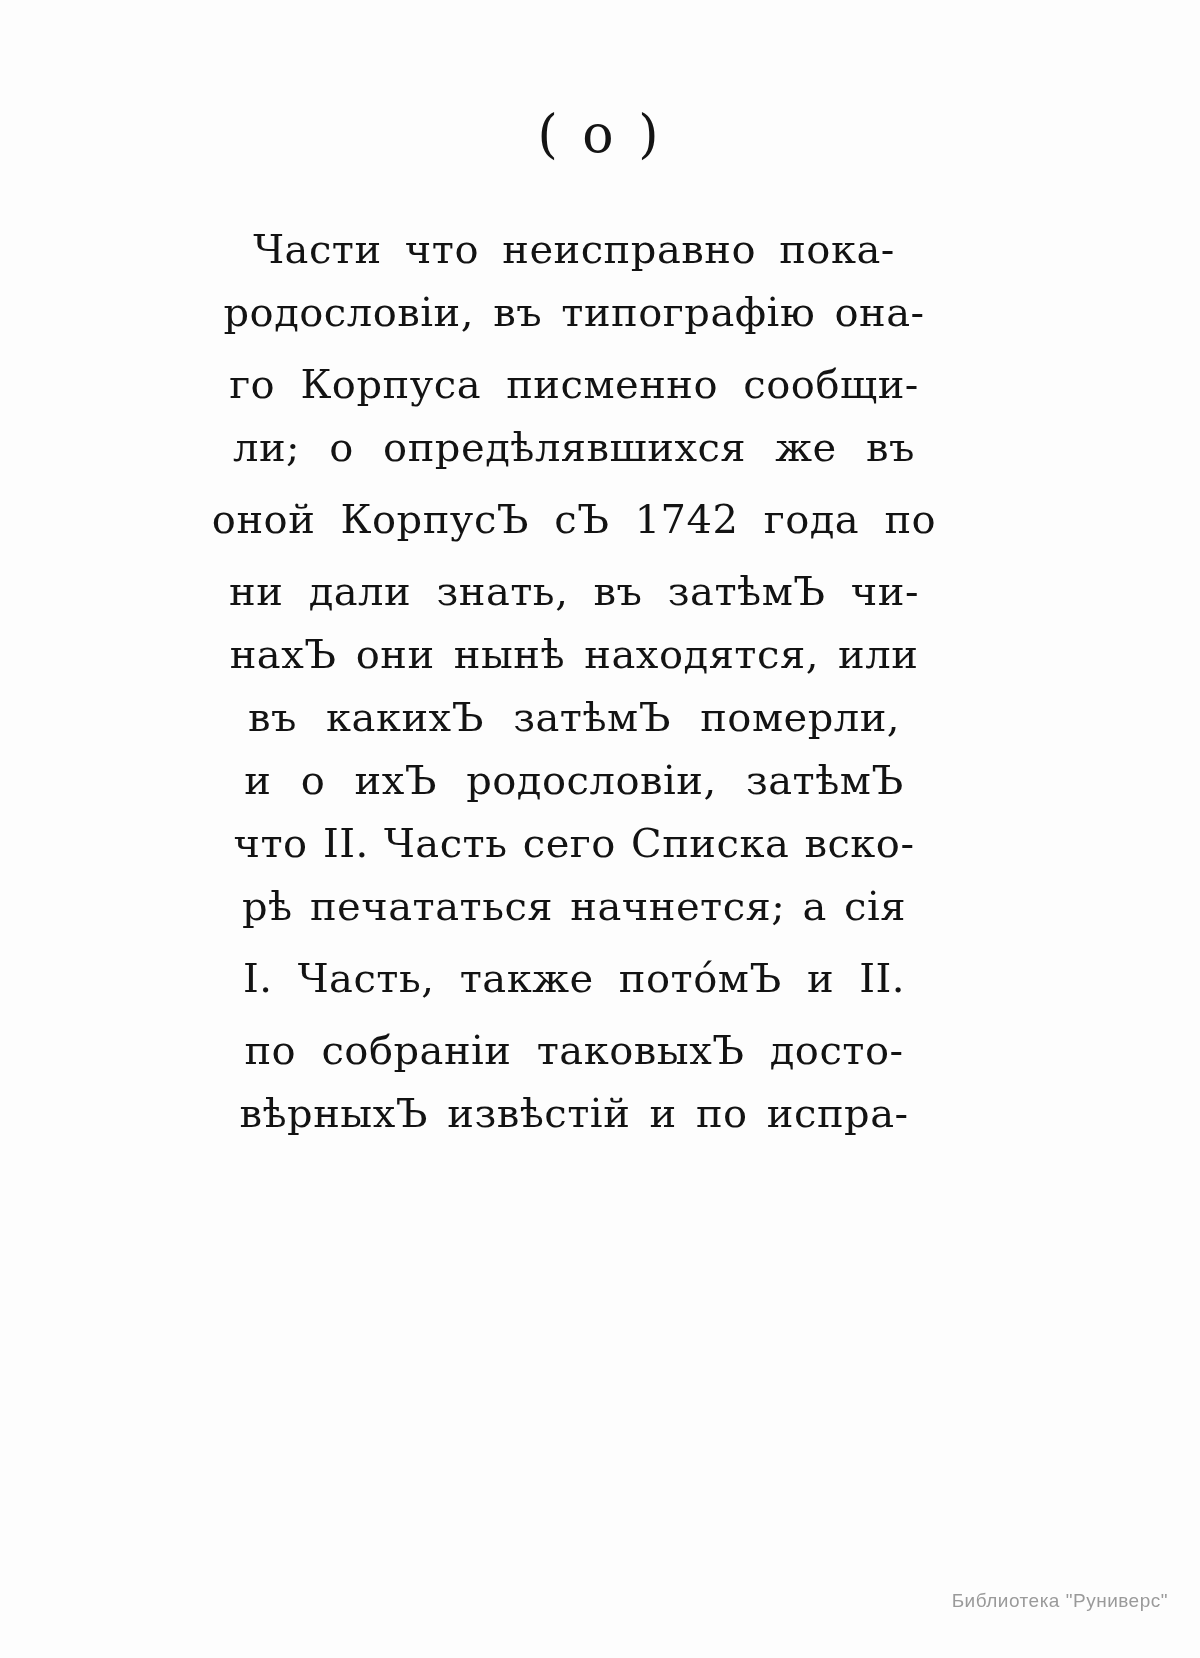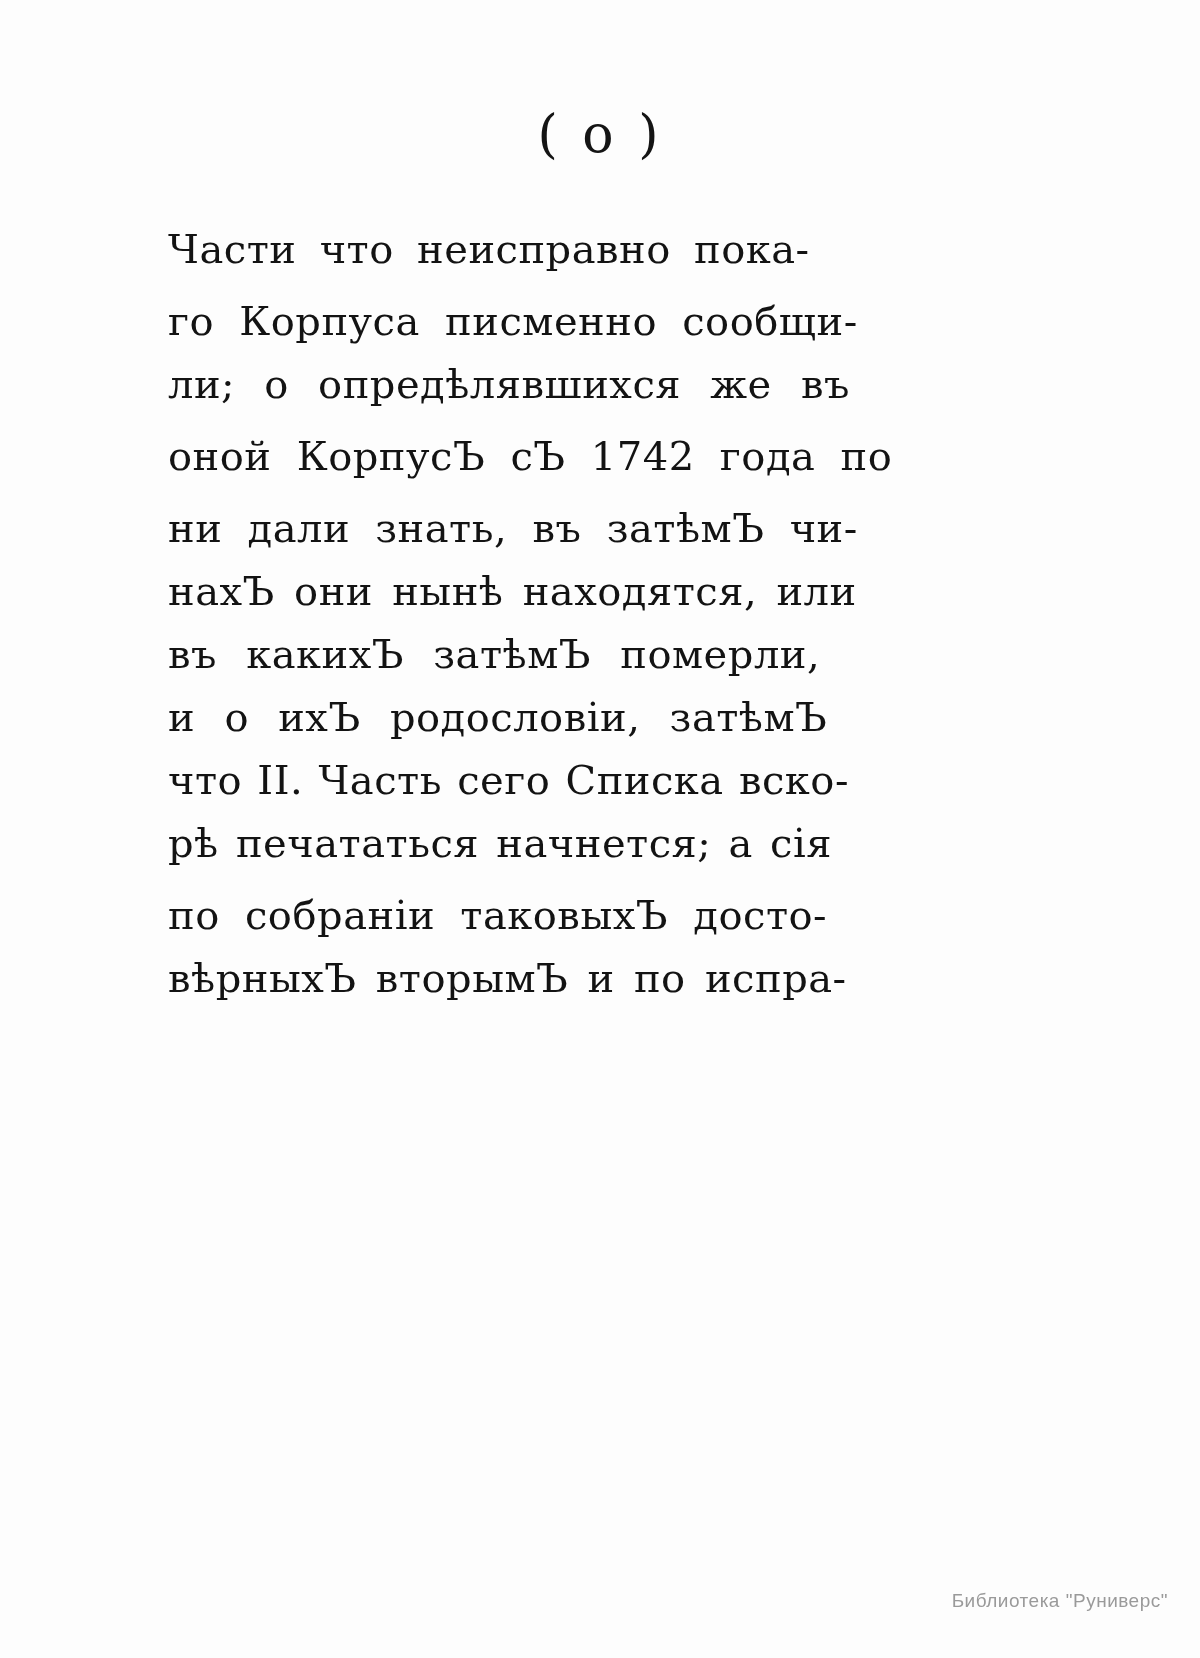--- a/index.html
+++ b/index.html
@@ -35,20 +35,21 @@
     letter-spacing: 4px;
     color: #141414;
     line-height: 1;
   }
 
   .body-block {
     position: absolute;
     top: 218px;
     left: 168px;
     width: 812px;
+    text-align: center;
   }
 
   .text-line {
     font-family: "DejaVu Serif", serif;
     font-size: 40px;
     line-height: 63px;
     color: #131313;
     white-space: nowrap;
     letter-spacing: 0.5px;
     text-rendering: optimizeLegibility;
@@ -74,28 +75,30 @@
 </style>
 </head>
 <body>
 
 <div class="page">
 
   <div class="page-header">( o )</div>
 
   <div class="body-block">
     <div class="text-line j1">Части что неисправно пока-</div>
+    <div class="text-line j3">родословіи, въ типографію она-</div>
     <div class="text-line j2">го Корпуса писменно сообщи-</div>
     <div class="text-line j4">ли; о опредѣлявшихся  же  въ</div>
     <div class="text-line j2">оной КорпусЪ сЪ 1742 года  по</div>
     <div class="text-line j2">ни дали знать,  въ затѣмЪ чи-</div>
     <div class="text-line j3">нахЪ они нынѣ находятся, или</div>
     <div class="text-line j4">въ какихЪ   затѣмЪ  померли,</div>
     <div class="text-line j4">и о ихЪ  родословіи,  затѣмЪ</div>
     <div class="text-line j6">что II. Часть сего Списка вско-</div>
     <div class="text-line j5">рѣ печататься начнется; а сія</div>
+    <div class="text-line j2">I. Часть,  также потóмЪ и II.</div>
     <div class="text-line j2">по собраніи таковыхЪ досто-</div>
-    <div class="text-line j3">вѣрныхЪ вторымЪ и по испра-</div>
+    <div class="text-line j3">вѣрныхЪ извѣстій и по испра-</div>
   </div>
 
   <div class="watermark">Библиотека "Руниверс"</div>
 
 </div>
 
 </body></html>

